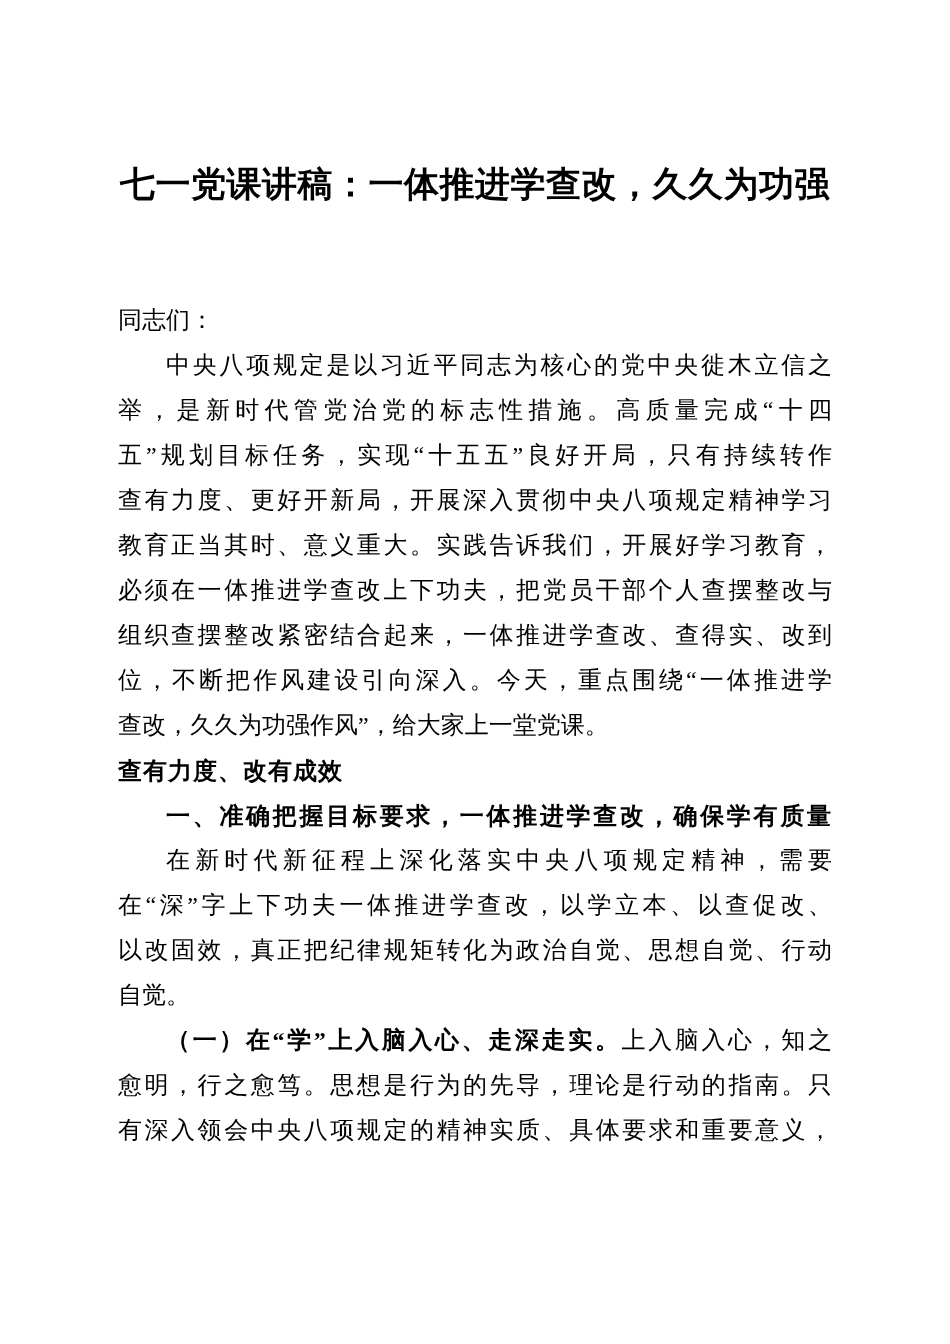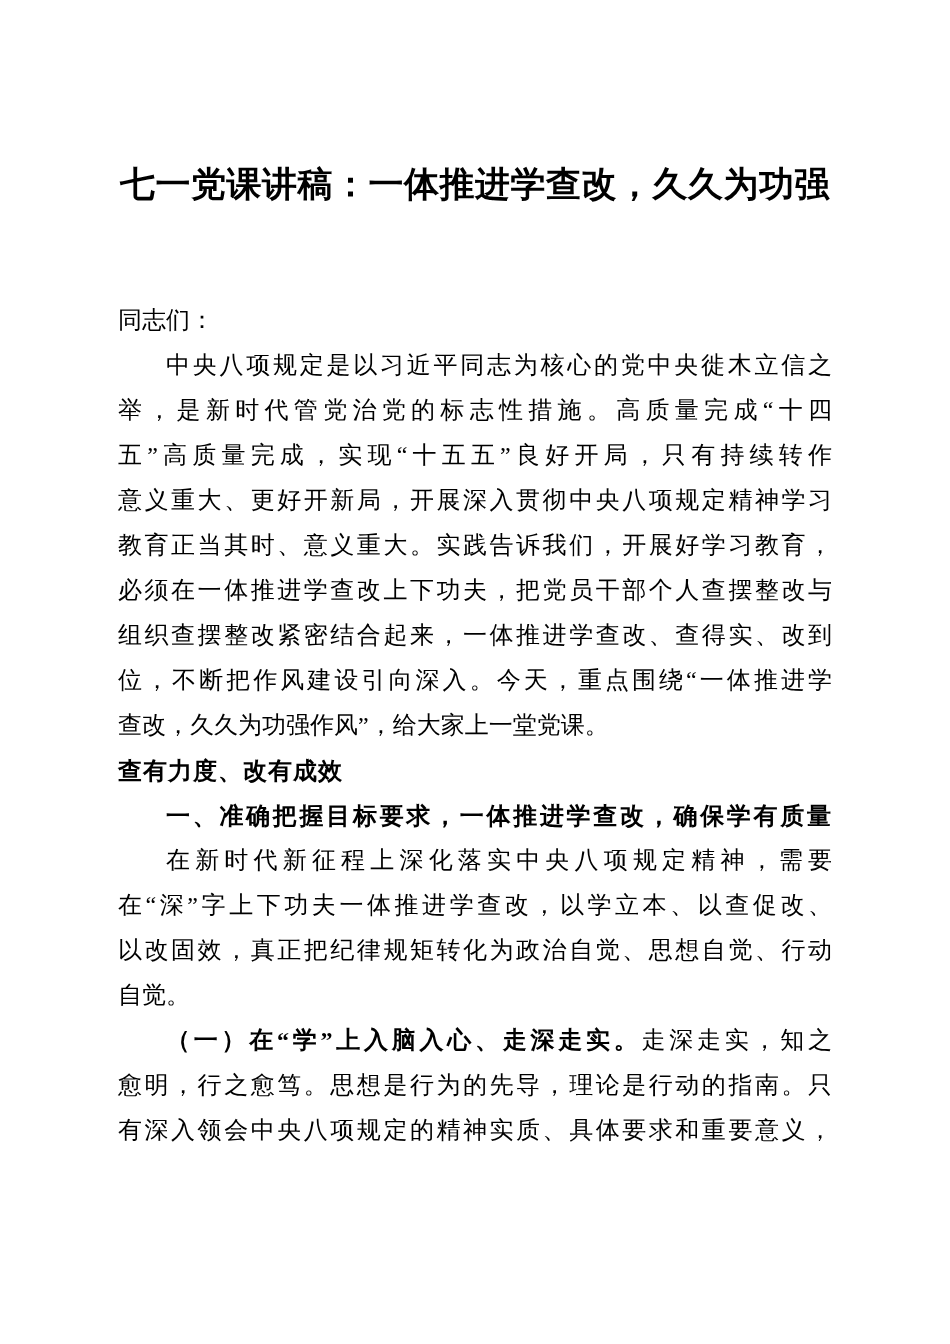--- a/index.html
+++ b/index.html
@@ -68,37 +68,37 @@
   <h1 class="doc-title">
     <div class="title-line">七一党课讲稿：一体推进学查改，久久为功强</div>
   </h1>
   <div class="doc-body" id="doc-body">
       <div class="block block-salutation">
         <div class="line last">同志们：</div>
       </div>
       <div class="block block-paragraph">
         <div class="line indent">中央八项规定是以习近平同志为核心的党中央徙木立信之</div>
         <div class="line">举，是新时代管党治党的标志性措施。高质量完成“十四</div>
-        <div class="line">五”高质量完成，实现“十五五”良好开局，只有持续转作</div>
-        <div class="line">意义重大、更好开新局，开展深入贯彻中央八项规定精神学习</div>
+        <div class="line">五”规划目标任务，实现“十五五”良好开局，只有持续转作</div>
+        <div class="line">查有力度、更好开新局，开展深入贯彻中央八项规定精神学习</div>
         <div class="line">教育正当其时、意义重大。实践告诉我们，开展好学习教育，</div>
         <div class="line">必须在一体推进学查改上下功夫，把党员干部个人查摆整改与</div>
         <div class="line">组织查摆整改紧密结合起来，一体推进学查改、查得实、改到</div>
         <div class="line">位，不断把作风建设引向深入。今天，重点围绕“一体推进学</div>
         <div class="line last">查改，久久为功强作风”，给大家上一堂党课。</div>
       </div>
       <div class="block block-heading">
         <div class="line last">查有力度、改有成效</div>
         <div class="line indent">一、准确把握目标要求，一体推进学查改，确保学有质量</div>
       </div>
       <div class="block block-paragraph">
         <div class="line indent">在新时代新征程上深化落实中央八项规定精神，需要</div>
         <div class="line">在“深”字上下功夫一体推进学查改，以学立本、以查促改、</div>
         <div class="line">以改固效，真正把纪律规矩转化为政治自觉、思想自觉、行动</div>
         <div class="line last">自觉。</div>
       </div>
       <div class="block block-paragraph">
-        <div class="line indent"><span class="bold-lead">（一）在“学”上入脑入心、走深走实。</span><span>走深走实，知之</span></div>
+        <div class="line indent"><span class="bold-lead">（一）在“学”上入脑入心、走深走实。</span><span>上入脑入心，知之</span></div>
         <div class="line">愈明，行之愈笃。思想是行为的先导，理论是行动的指南。只</div>
         <div class="line">有深入领会中央八项规定的精神实质、具体要求和重要意义，</div>
       </div>
     </div>
 </div>
 
 </body></html>

